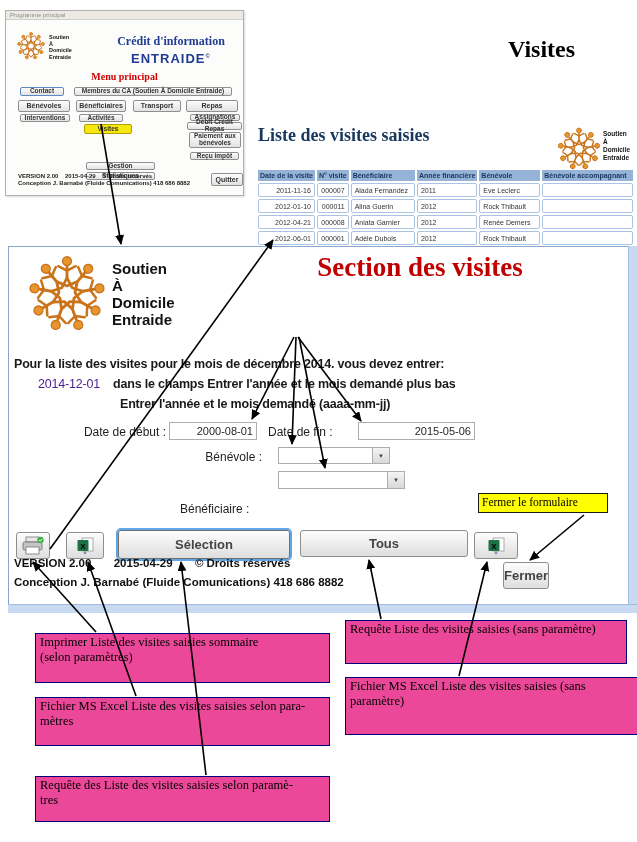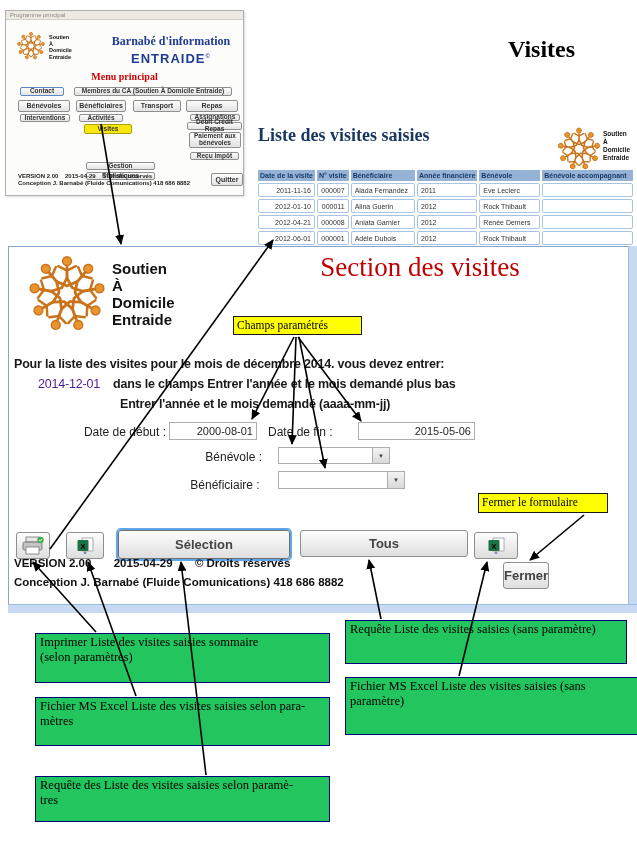--- a/index.html
+++ b/index.html
@@ -36,39 +36,39 @@
   #report-table th:nth-child(3){width:68px;} #report-table th:nth-child(4){width:44px;}
   #report-table th:nth-child(5){width:72px;} #report-table th:nth-child(6){width:98px;}
 
   
   #page-title{font-family:"Liberation Serif",serif;font-weight:bold;font-size:24px;color:#000;}
 
   
   #form-panel{left:8px;top:246px;width:619px;height:358px;background:#fff;border:1px solid #86A6CE;}
   #panel-right-strip{left:628px;top:246px;width:9px;height:366px;background:#C8DAF2;border-left:1px solid #9FBBDD;}
   #panel-bottom-strip{left:8px;top:604px;width:629px;height:8px;background:#C8DAF2;border-top:1px solid #9FBBDD;}
-  #form-title{font-family:"Liberation Serif",serif;font-weight:normal;font-size:27px;color:#C00000;}
+  #form-title{font-family:"Liberation Serif",serif;font-weight:bold;font-size:27px;color:#C00000;}
   .instr{font-weight:bold;font-size:12.5px;color:#1a1a1a;letter-spacing:-0.2px;}
   .red-date{color:#4c1d95;font-weight:normal;}
   .fld-label{font-size:12px;color:#1f1f1f;}
   .txt-input{border:1px solid #ABADB3;background:#fff;font-size:11px;color:#1f1f1f;text-align:right;
              padding:0 3px;box-sizing:border-box;font-family:"Liberation Sans",sans-serif;}
   .combo{border:1px solid #ABADB3;background:#fff;box-sizing:border-box;}
   .combo-btn{position:absolute;right:0;top:0;bottom:0;width:16px;background:linear-gradient(#f4f4f4,#d9d9d9);
              border-left:1px solid #ABADB3;font-size:6px;color:#444;display:flex;align-items:center;justify-content:center;}
   .big-btn{background:linear-gradient(#fdfdfd,#dedede);border:1px solid #8e8e8e;border-radius:3px;
            font-size:13px;font-weight:bold;color:#444;display:flex;align-items:center;justify-content:center;
            box-sizing:border-box;font-family:"Liberation Sans",sans-serif;}
   .icon-btn{background:linear-gradient(#fdfdfd,#dedede);border:1px solid #8e8e8e;border-radius:3px;
             display:flex;align-items:center;justify-content:center;box-sizing:border-box;}
   #btn-selection{border:1px solid #6f6f6f;box-shadow:0 0 0 2px #5EA7E8;}
   .ver-line{font-size:11.5px;font-weight:bold;color:#111;}
 
   
-  .note{background:#22c55e;border:1px solid #00007B;font-family:"Liberation Serif",serif;
+  .note{background:#ec4899;border:1px solid #00007B;font-family:"Liberation Serif",serif;
         font-size:12.5px;color:#000;padding:1px 4px;box-sizing:border-box;line-height:1.2;white-space:pre-line;}
   .note-sm{background:#FFFF00;border:1px solid #1a1a1a;font-family:"Liberation Serif",serif;
            font-size:11.5px;color:#000;padding:0 3px;box-sizing:border-box;line-height:1.4;}
 
   #arrow-overlay{left:0;top:0;width:637px;height:842px;pointer-events:none;}
   .excel-x{font-size:8px;font-weight:bold;color:#fff;font-family:"Liberation Sans",sans-serif;}
 </style>
 </head>
 <body>
 
@@ -98,21 +98,21 @@
 
   <div class="abs" id="menu-window">
     <div class="abs" id="menu-titlebar">Programme principal</div>
     <svg class="abs" style="left:10px;top:20px" width="30" height="30" viewBox="-28 -28 56 56">
         <use href="#logo-circle"></use>
       </svg>
     <div class="abs logo-lines" style="left:43px;top:23px;font-size:5.5px;line-height:6.5px">Soutien
 À
 Domicile
 Entraide</div>
-    <div class="abs" id="mw-systitle" style="left:95px;top:23px;width:140px">Barnabé d'information</div>
+    <div class="abs" id="mw-systitle" style="left:95px;top:23px;width:140px">Crédit d'information</div>
     <div class="abs" id="mw-appname" style="left:95px;top:40px;width:140px">
       <span>ENTRAIDE</span><sup>©</sup>
     </div>
     <div class="abs" id="mw-menuheading" style="left:0;top:60px;width:237px">Menu principal</div>
 
     <div class="abs menu-btn" style="left:14px;top:76px;width:44px;height:9px;border-color:#5A8AC6">Contact</div>
     <div class="abs menu-btn" style="left:68px;top:76px;width:158px;height:9px">Membres du CA (Soutien À Domicile Entraide)</div>
     <div class="abs menu-btn" style="left:12px;top:89px;width:52px;height:12px;font-size:7px">Bénévoles</div>
     <div class="abs menu-btn" style="left:70px;top:89px;width:50px;height:12px;font-size:7px">Bénéficiaires</div>
     <div class="abs menu-btn" style="left:127px;top:89px;width:48px;height:12px;font-size:7px">Transport</div>
@@ -211,21 +211,21 @@
   <div class="abs fld-label" style="left:80px;top:425px;width:86px;text-align:right">Date de début :</div>
   <input class="abs txt-input" style="left: 169px; top: 422px; width: 88px; height: 18px;" value="2000-08-01">
   <div class="abs fld-label" style="left:268px;top:425px;width:66px">Date de fin :</div>
   <input class="abs txt-input" style="left: 358px; top: 422px; width: 117px; height: 18px;" value="2015-05-06">
 
   <div class="abs fld-label" style="left:180px;top:450px;width:82px;text-align:right">Bénévole :</div>
   <div class="abs combo" style="left:278px;top:447px;width:112px;height:17px">
     <span></span>
     <span class="combo-btn">▼</span>
   </div>
-  <div class="abs fld-label" style="left:180px;top:478px;width:90px;text-align:center">Bénéficiaire :</div>
+  <div class="abs fld-label" style="left:180px;top:502px;width:90px;text-align:left">Bénéficiaire :</div>
   <div class="abs combo" style="left:278px;top:471px;width:127px;height:18px">
     <span></span>
     <span class="combo-btn">▼</span>
   </div>
 
   <div class="abs icon-btn" style="left:16px;top:532px;width:34px;height:27px">
     <svg width="24" height="20" viewBox="0 0 24 20">
       <rect x="5" y="1" width="13" height="5" fill="#e8e8e8" stroke="#777" stroke-width="0.8"></rect>
       <rect x="2" y="6" width="19" height="8" rx="1.5" fill="#c4c4c4" stroke="#666" stroke-width="0.8"></rect>
       <rect x="5" y="11" width="13" height="7" fill="#fff" stroke="#777" stroke-width="0.8"></rect>
@@ -249,21 +249,20 @@
       <rect x="0.5" y="3" width="11" height="11" rx="1" fill="#1E7145"></rect>
       <text x="6" y="11.5" text-anchor="middle" class="excel-x">X</text>
       <path d="M8,14.5 L8,16.5 M6.8,15.6 L8,16.8 L9.2,15.6" stroke="#2B579A" stroke-width="0.9" fill="none"></path>
     </svg>
   </div>
   <div class="abs big-btn" style="left:503px;top:562px;width:46px;height:27px">Fermer</div>
 
   <div class="abs ver-line sp" style="left:14px;top:557px">VERSION 2.00       2015-04-29       © Droits réservés</div>
   <div class="abs ver-line" style="left:14px;top:576px">Conception J. Barnabé (Fluide Comunications) 418 686 8882</div>
 
-  <div class="abs note-sm" style="left:233px;top:316px;width:129px;height:19px">Champs paramétrés</div>
   <div class="abs note-sm" style="left:478px;top:493px;width:130px;height:20px">Fermer le formulaire</div>
   <div class="abs note" style="left:35px;top:633px;width:295px;height:50px">Imprimer Liste des visites saisies sommaire
 (selon paramètres)</div>
   <div class="abs note" style="left:35px;top:697px;width:295px;height:49px">Fichier MS Excel Liste des visites saisies selon para-
 mètres</div>
   <div class="abs note" style="left:35px;top:776px;width:295px;height:46px">Requête des Liste des visites saisies selon paramè-
 tres</div>
   <div class="abs note" style="left:345px;top:620px;width:282px;height:44px">Requête Liste des visites saisies (sans paramètre)</div>
   <div class="abs note" style="left:345px;top:677px;width:326px;height:58px">Fichier MS Excel Liste des visites saisies (sans
 paramètre)</div>

